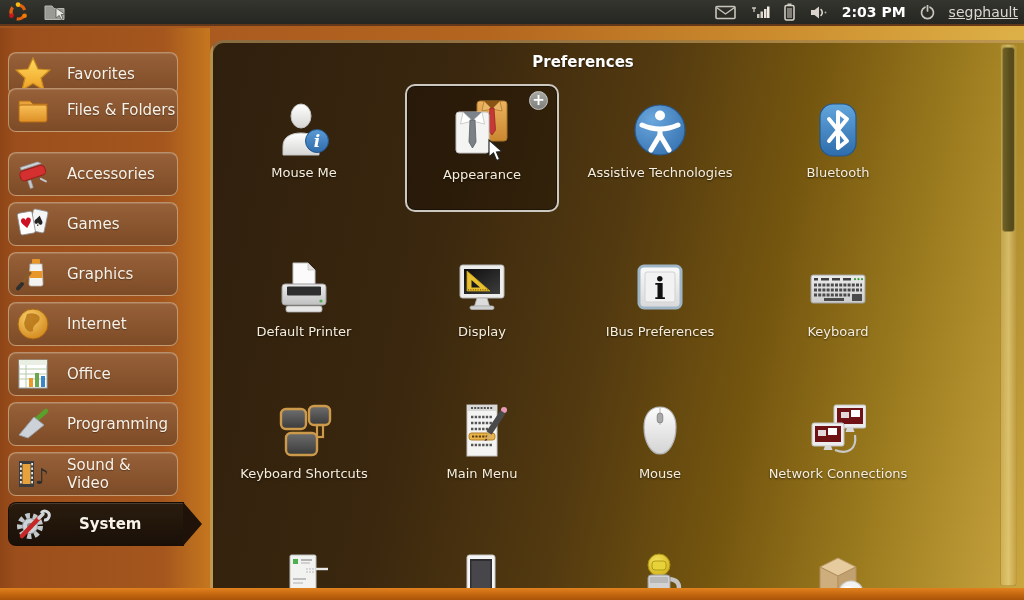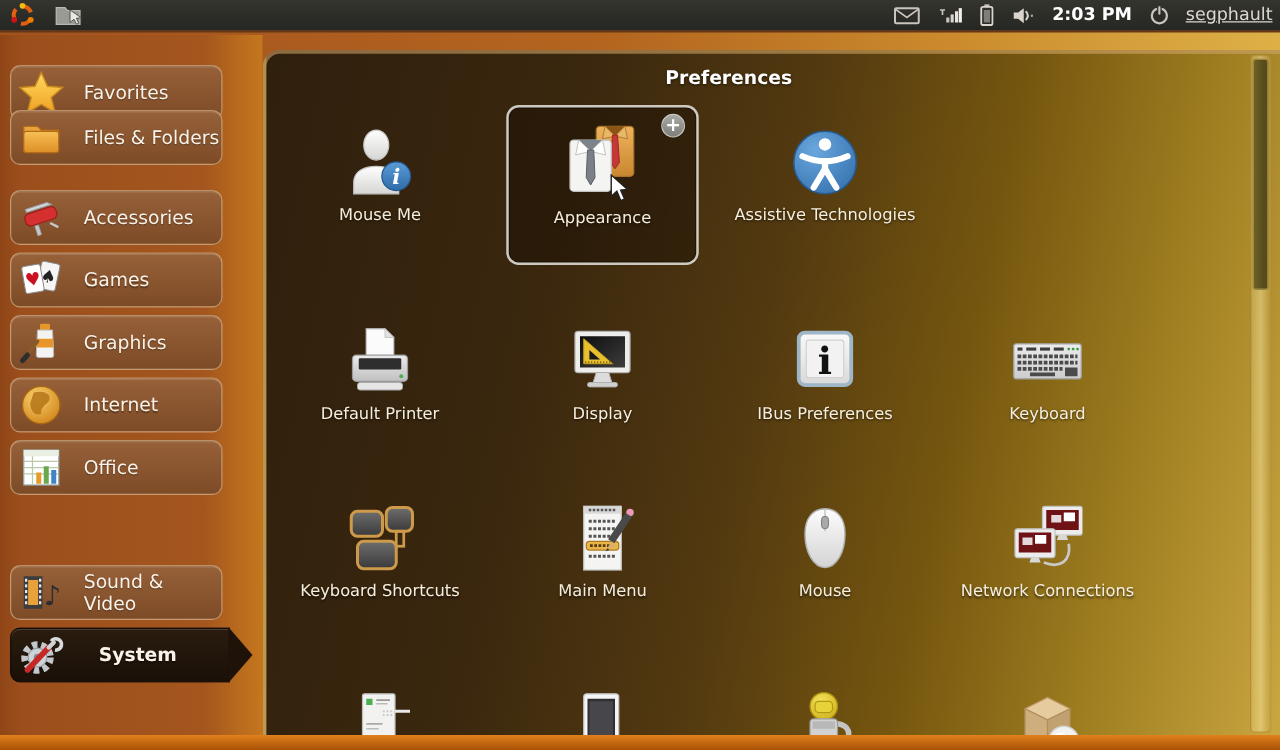--- a/index.html
+++ b/index.html
@@ -263,20 +263,29 @@
         <rect x="4" y="4" width="28" height="5" fill="#e9efe2"></rect>
         <path d="M4,13 h28 M4,18 h28 M4,23 h28 M11,9 v23" stroke="#b9c9a9" stroke-width="1"></path>
         <rect x="14" y="22" width="4" height="9" fill="#e89a2a"></rect>
         <rect x="20" y="17" width="4" height="14" fill="#6aa84f"></rect>
         <rect x="26" y="20" width="4" height="11" fill="#3d85c6"></rect>
       </svg>
     </span>
     <span class="lbl">Office</span>
   </div>
 
+  <div class="side-item" style="top:374px">
+    <span class="ic">
+      <svg width="36" height="36" viewBox="0 0 36 36">
+        <path d="M22,13 L31,5" stroke="#5aa02a" stroke-width="4.5" stroke-linecap="round"></path>
+        <polygon points="4,29 19,11 29,19 13,32" fill="#ccd2d7" stroke="#98a0a8" stroke-width="1"></polygon>
+      </svg>
+    </span>
+    <span class="lbl">Programming</span>
+  </div>
 
   <div class="side-item" style="top:424px">
     <span class="ic">
       <svg width="36" height="36" viewBox="0 0 36 36">
         <rect x="4" y="5" width="15" height="26" fill="#3c3c3c"></rect>
         <rect x="7.5" y="8" width="8" height="20" fill="#e8a23c"></rect>
         <g fill="#e9e9e9">
             <rect x="5" y="7" width="1.8" height="2.4"></rect>
             <rect x="5" y="11.5" width="1.8" height="2.4"></rect>
             <rect x="5" y="16" width="1.8" height="2.4"></rect>
@@ -376,20 +385,37 @@
           <circle cx="28" cy="13.5" r="5" fill="#ffffff"></circle>
           <path d="M10,23 Q28,31 46,23" fill="none" stroke="#ffffff" stroke-width="5" stroke-linecap="round"></path>
           <line x1="28" y1="25" x2="28" y2="33" stroke="#ffffff" stroke-width="5"></line>
           <path d="M28,33 L19,48 M28,33 L37,48" stroke="#ffffff" stroke-width="5" stroke-linecap="round"></path>
         </svg>
       </div>
       <div class="glabel">Assistive Technologies</div>
     </div>
       </div>
 
+    <div class="gcell">
+        <div class="tile">
+      <div class="icon-slot">
+        <svg width="56" height="56" viewBox="0 0 56 56">
+          <defs>
+                <linearGradient id="gbt" x1="0" y1="0" x2="0" y2="1">
+                  <stop offset="0" stop-color="#62a6dc"></stop>
+                  <stop offset="1" stop-color="#2e6cab"></stop>
+                </linearGradient>
+              </defs>
+          <rect x="10" y="2" width="36" height="52" rx="13" fill="url(#gbt)" stroke="#25588c" stroke-width="1.2"></rect>
+          <path d="M19,17 L37,39 L28,46 L28,10 L37,17 L19,39" fill="none" stroke="#ffffff" stroke-width="4" stroke-linejoin="round" stroke-linecap="round"></path>
+        </svg>
+      </div>
+      <div class="glabel">Bluetooth</div>
+    </div>
+      </div>
   </div>
 
   <div class="grid-row row2">
     <div class="gcell">
         <div class="tile">
       <div class="icon-slot">
         <svg width="56" height="56" viewBox="0 0 56 56">
           <defs>
                 <linearGradient id="gpr" x1="0" y1="0" x2="0" y2="1">
                   <stop offset="0" stop-color="#ececec"></stop>

